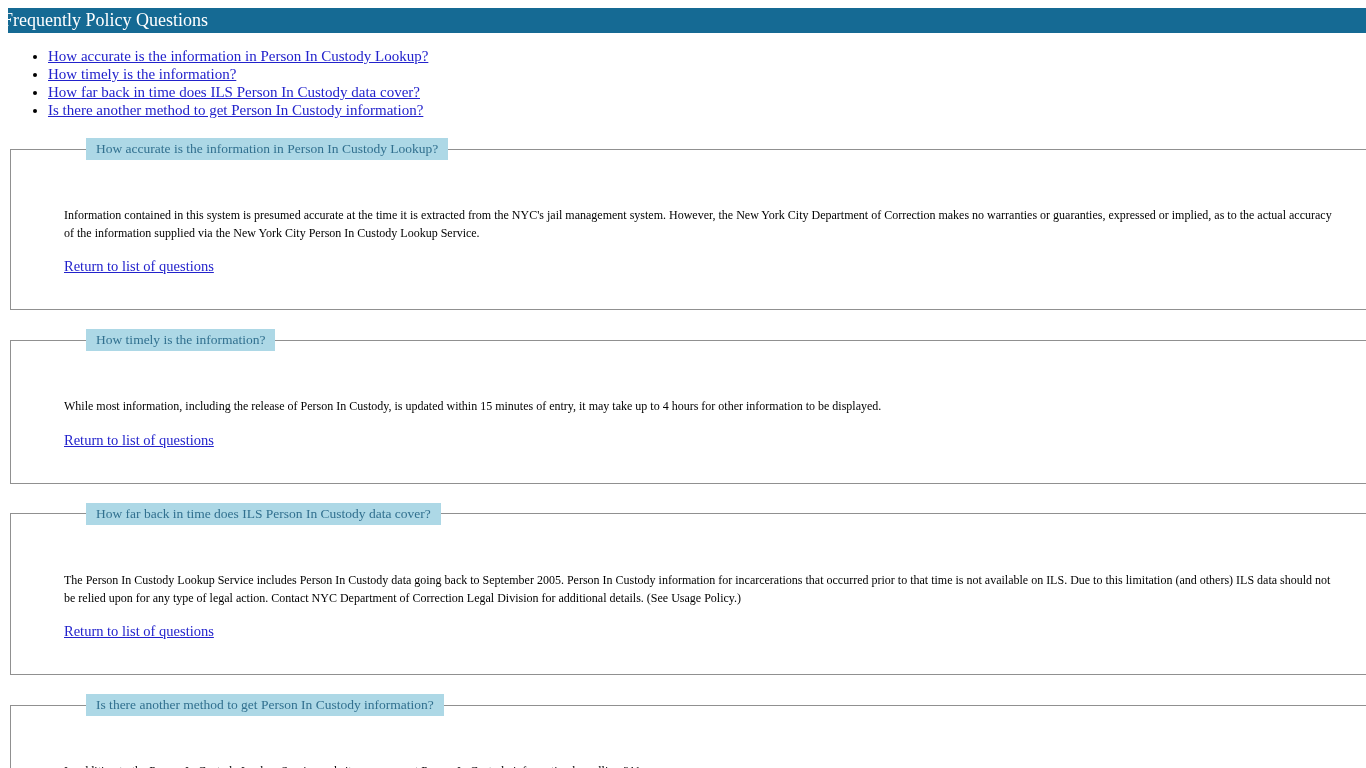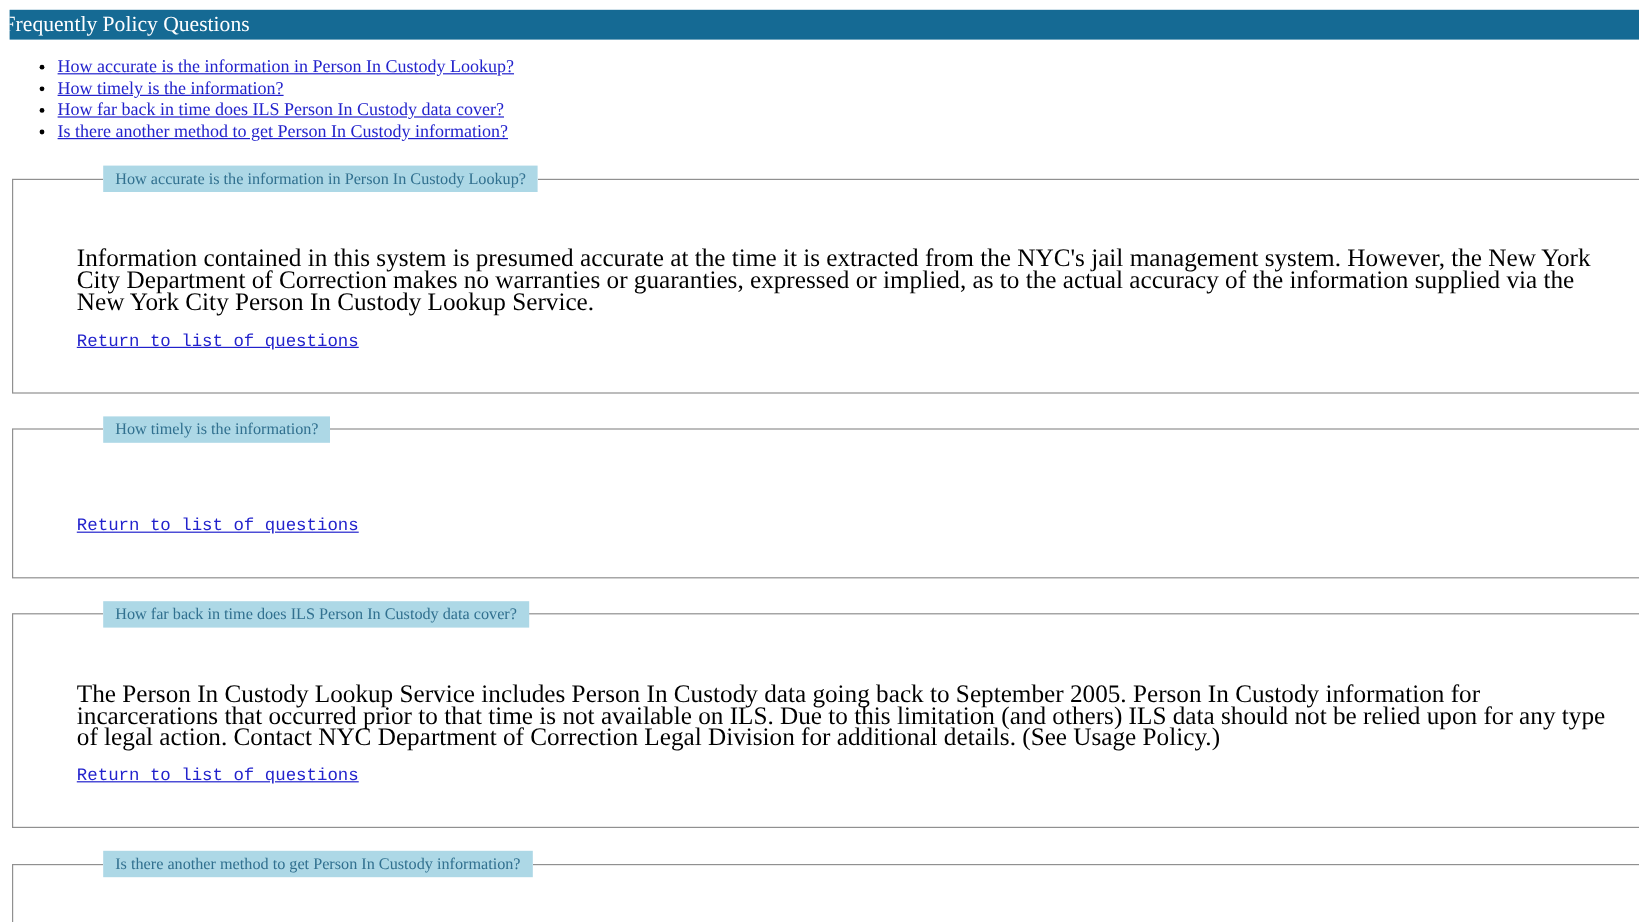--- a/index.html
+++ b/index.html
@@ -46,28 +46,27 @@
     margin-left: 22px;
     padding: 3px 10px 4px 10px;
     background: #ADD8E6;
     color: #31708F;
     font-size: 13.5px;
     line-height: 15px;
   }
   .q-body { margin-top: 46px; }
   .q-body p {
     margin: 0;
-    font-size: 21px;
+    font-size: 12px;
     line-height: 18.2px;
   }
   .return-link {
     display: inline-block;
     margin-top: 16px;
     font-size: 14.5px;
-    font-family: Liberation Mono, monospace;
   }
   fieldset.last { min-height: 280px; }
 </style>
 </head>
 <body>
 
 <div class="title-bar">
   <span>Frequently Policy Questions</span>
 </div>
 
@@ -90,20 +89,21 @@
   <legend>How accurate is the information in Person In Custody Lookup?</legend>
   <div class="q-body">
     <p>Information contained in this system is presumed accurate at the time it is extracted from the NYC's jail management system. However, the New York City Department of Correction makes no warranties or guaranties, expressed or implied, as to the actual accuracy of the information supplied via the New York City Person In Custody Lookup Service.</p>
     <a class="return-link">Return to list of questions</a>
   </div>
 </fieldset>
 
 <fieldset class="faq">
   <legend>How timely is the information?</legend>
   <div class="q-body">
+    <p>While most information, including the release of Person In Custody, is updated within 15 minutes of entry, it may take up to 4 hours for other information to be displayed.</p>
     <a class="return-link">Return to list of questions</a>
   </div>
 </fieldset>
 
 <fieldset class="faq">
   <legend>How far back in time does ILS Person In Custody data cover?</legend>
   <div class="q-body">
     <p>The Person In Custody Lookup Service includes Person In Custody data going back to September 2005. Person In Custody information for incarcerations that occurred prior to that time is not available on ILS. Due to this limitation (and others) ILS data should not be relied upon for any type of legal action. Contact NYC Department of Correction Legal Division for additional details. (See Usage Policy.)</p>
     <a class="return-link">Return to list of questions</a>
   </div>

